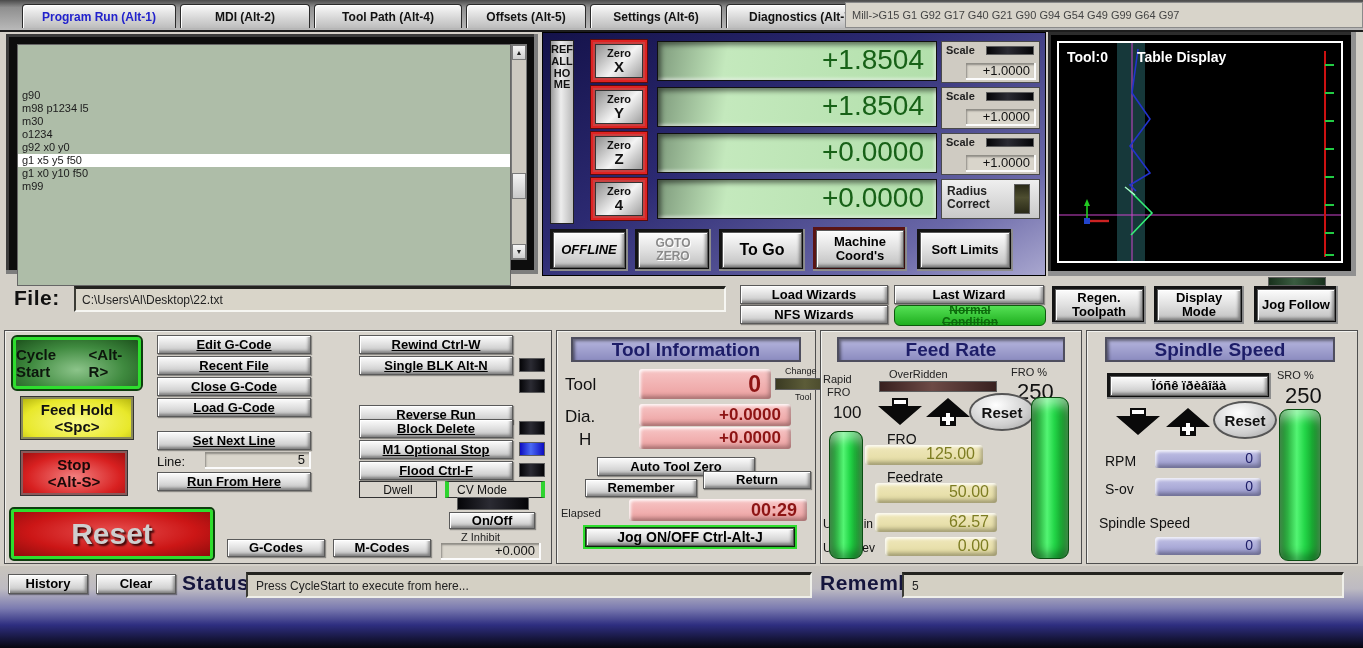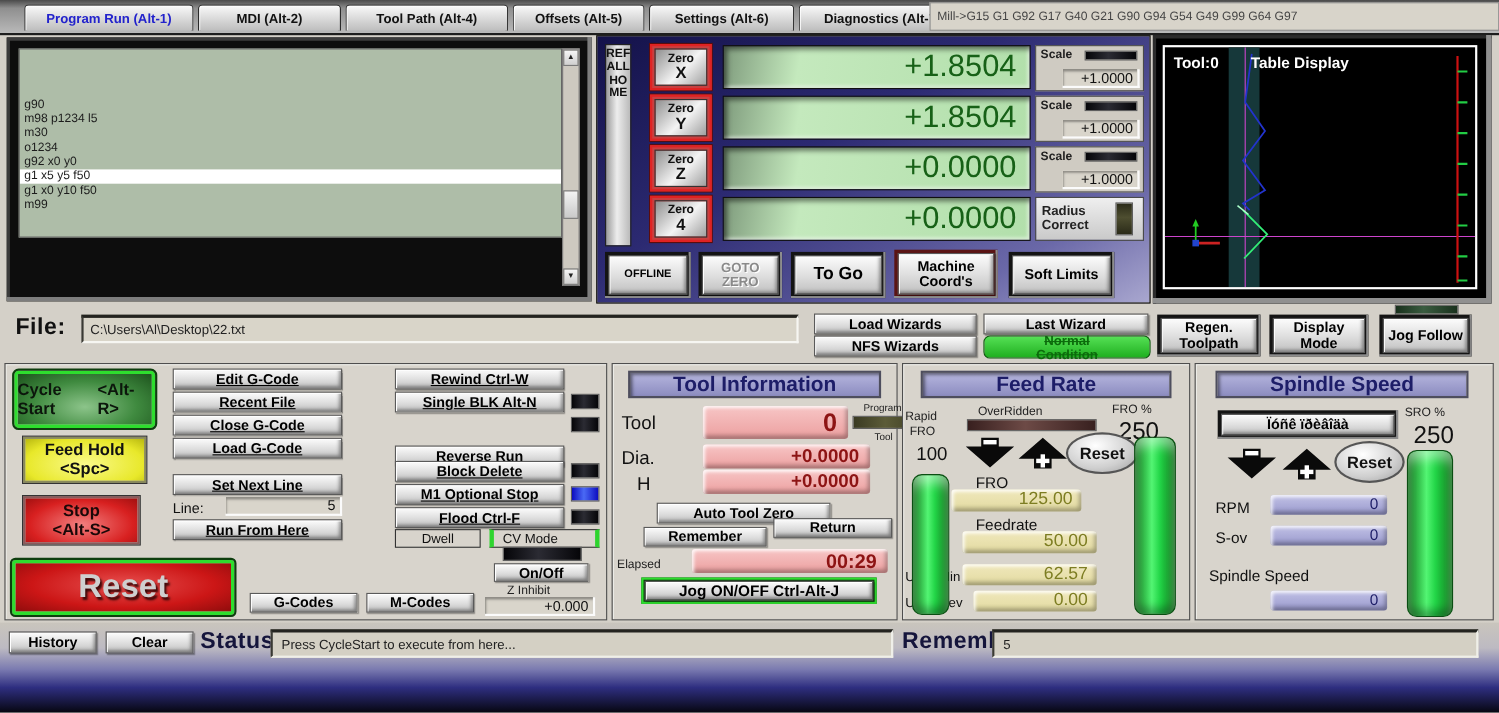--- a/index.html
+++ b/index.html
@@ -31,21 +31,21 @@
     box-shadow:inset 1px 2px 2px rgba(0,0,0,.35);box-sizing:border-box;padding-right:4px;}
   .led{position:absolute;background:linear-gradient(90deg,#050508,#2b2b33 45%,#050508);
     border:1px solid #5e5e5e;box-sizing:border-box;}
   .led.blue{background:linear-gradient(90deg,#0c0cc0,#4a6af5 45%,#0c0cc0);}
   .led.maroon{background:linear-gradient(90deg,#38201f,#6d4a46 45%,#38201f);}
   .led.olive{background:linear-gradient(90deg,#3a3a22,#5c5c38 45%,#3a3a22);}
   .led.dgreen{background:linear-gradient(90deg,#18301c,#3a5c40 45%,#18301c);}
   
   .gpanel{position:absolute;left:6px;top:34px;width:532px;height:240px;background:#0d0d0d;
     box-shadow:inset -4px -4px 0 #7d7d7d,inset 3px 3px 0 #3b3b3b;}
-  .glist{position:absolute;left:11px;top:10px;width:494px;height:172px;background:#aebda8;
+  .glist{position:absolute;left:11px;top:10px;width:494px;height:242px;background:#aebda8;
     border:1px solid #666;font-size:11px;color:#1c1c1c;overflow:hidden;box-sizing:border-box;padding-top:44px;}
   .gline{height:13px;line-height:13px;padding-left:4px;white-space:pre;}
   .gline.hl{background:#ffffff;}
   .gsb{position:absolute;right:11px;top:10px;width:16px;height:216px;background:#cdc9c0;border:1px solid #777;box-sizing:border-box;}
   .gsb .arr{position:absolute;left:0;width:14px;height:15px;background:linear-gradient(180deg,#f6f6f6,#cfcfcf);
     border:1px solid #7a7a7a;font-size:7px;display:flex;align-items:center;justify-content:center;color:#222;box-sizing:border-box;}
   .gsb .thumb{position:absolute;left:0;width:14px;height:26px;background:linear-gradient(180deg,#f3f3f3,#c9c9c9);
     border:1px solid #7a7a7a;box-sizing:border-box;}
   
   .dropanel{position:absolute;left:542px;top:32px;width:504px;height:244px;
@@ -245,21 +245,21 @@
       <span class="led" style="left:44px;top:4px;width:48px;height:9px;"></span>
       <span class="sunkval val">+1.0000</span>
       </div>
 
     <div class="radiusbox" style="top:146px;">
       <span class="lbl" style="width:60px;display:block;">Radius Correct</span>
       <span class="led" style="left:72px;top:4px;width:16px;height:30px;background:linear-gradient(180deg,#2a2a18,#4e4e30 45%,#2a2a18);"></span>
       </div>
 
     <div class="frame" style="left:7px;top:196px;width:78px;height:42px;">
-      <div class="btn" style="font-size:10px;">OFFLINE</div>
+      <div class="btn" style="font-size:13px;font-style:italic;">OFFLINE</div>
       </div>
     <div class="frame" style="left:92px;top:196px;width:76px;height:42px;">
       <div class="btn" style="font-size:12px;color:#8a8a8a;text-shadow:1px 1px 0 #fff;">GOTO ZERO</div>
       </div>
     <div class="frame" style="left:176px;top:196px;width:86px;height:42px;">
       <div class="btn" style="font-size:16px;">To Go</div>
       </div>
     <div class="frame" style="left:270px;top:194px;width:94px;height:44px;background:#5a1414;">
       <div class="btn" style="font-size:13px;">Machine Coord's</div>
       </div>
@@ -377,21 +377,21 @@
     <span class="led" style="left:452px;top:166px;width:72px;height:13px;"></span>
     <div class="btn" style="left:444px;top:181px;width:86px;height:17px;font-size:13px;">On/Off</div>
     <span class="tlabel2" style="left:456px;top:200px;">Z Inhibit</span>
     <div class="sunkval" style="left:436px;top:212px;width:100px;height:17px;font-size:13px;">+0.000</div>
   </div>
 
   <div class="section" style="left:556px;width:260px;">
     <div class="sect-title" style="left:14px;top:6px;width:230px;height:25px;">Tool Information</div>
     <span class="slabel" style="left:8px;top:44px;font-size:17px;">Tool</span>
     <div class="pinkf" style="left:82px;top:38px;width:132px;height:30px;font-size:23px;padding:2px 10px 0 0;">0</div>
-    <span class="tlabel2" style="left:228px;top:35px;font-size:9px;">Program</span>
+    <span class="tlabel2" style="left:228px;top:35px;font-size:9px;">Change</span>
     <span class="led olive" style="left:218px;top:47px;width:66px;height:12px;"></span>
     <span class="tlabel2" style="left:238px;top:61px;font-size:9px;">Tool</span>
 
     <span class="slabel" style="left:8px;top:76px;font-size:17px;">Dia.</span>
     <div class="pinkf" style="left:82px;top:73px;width:152px;height:22px;font-size:17px;padding:1px 10px 0 0;">+0.0000</div>
     <span class="slabel" style="left:22px;top:99px;font-size:17px;">H</span>
     <div class="pinkf" style="left:82px;top:96px;width:152px;height:22px;font-size:17px;padding:1px 10px 0 0;">+0.0000</div>
 
     <div class="btn" style="left:40px;top:126px;width:158px;height:19px;font-size:13px;">Auto Tool Zero</div>
     <div class="btn" style="left:28px;top:148px;width:112px;height:18px;font-size:13px;">Remember</div>

